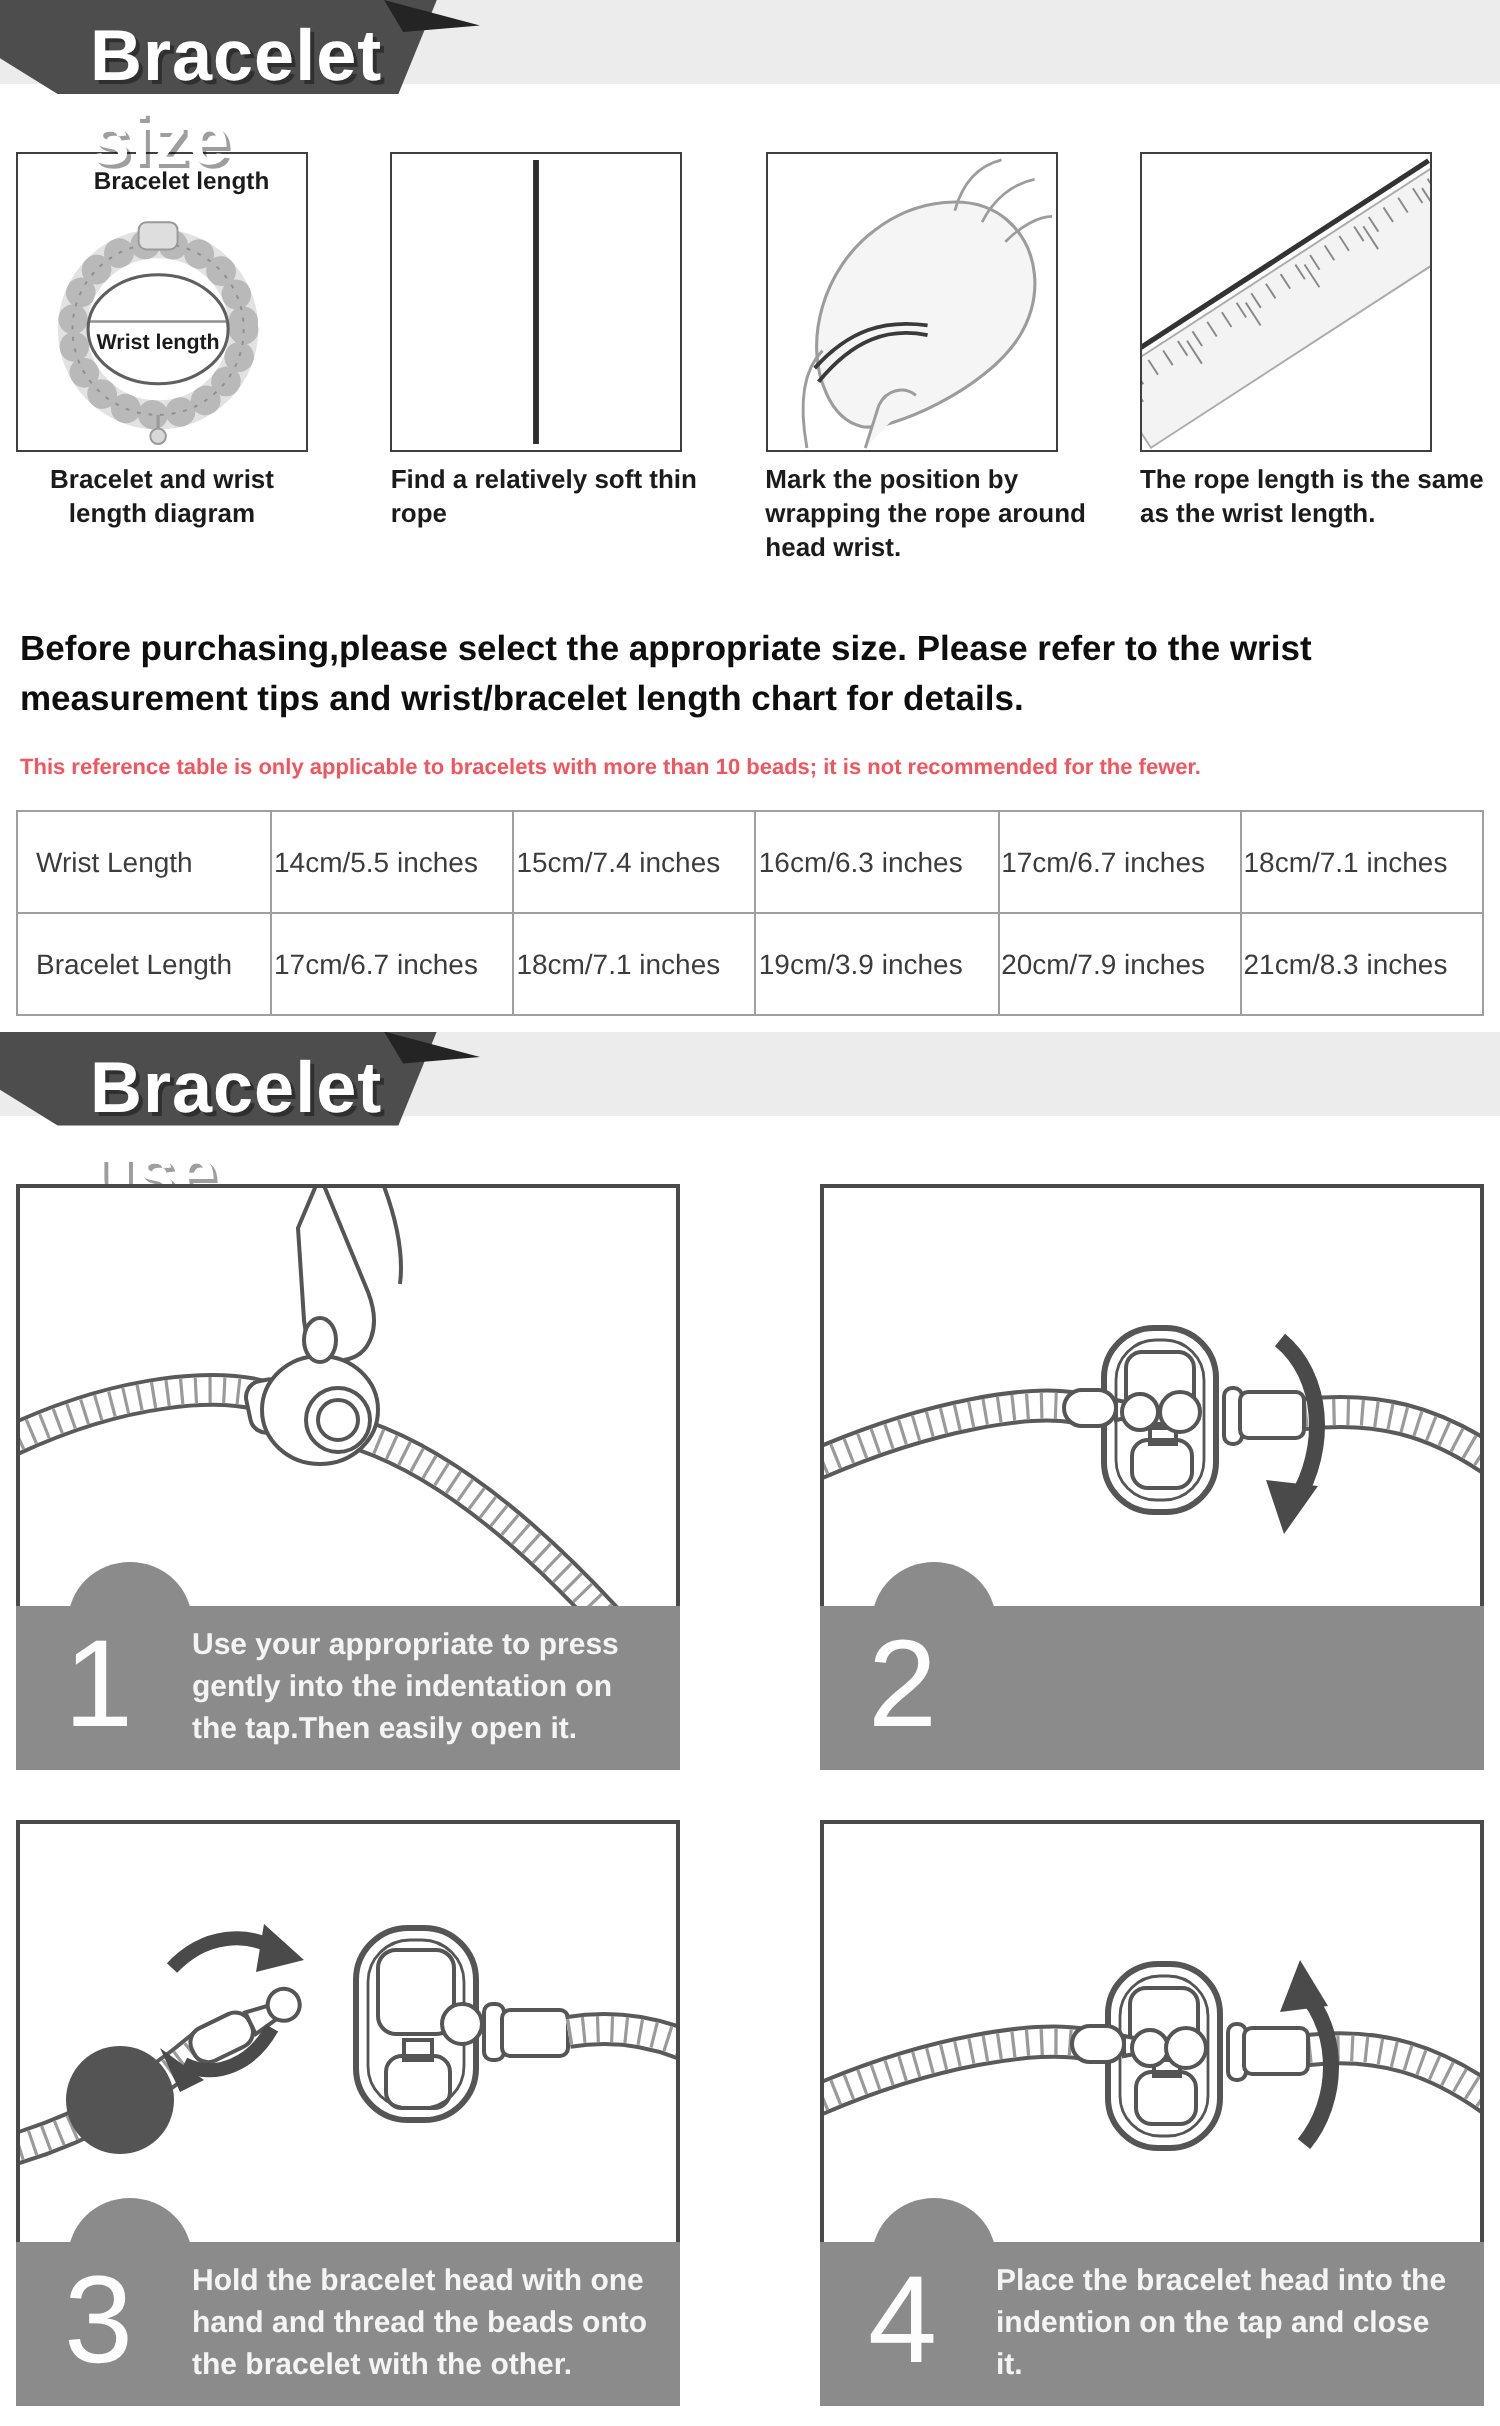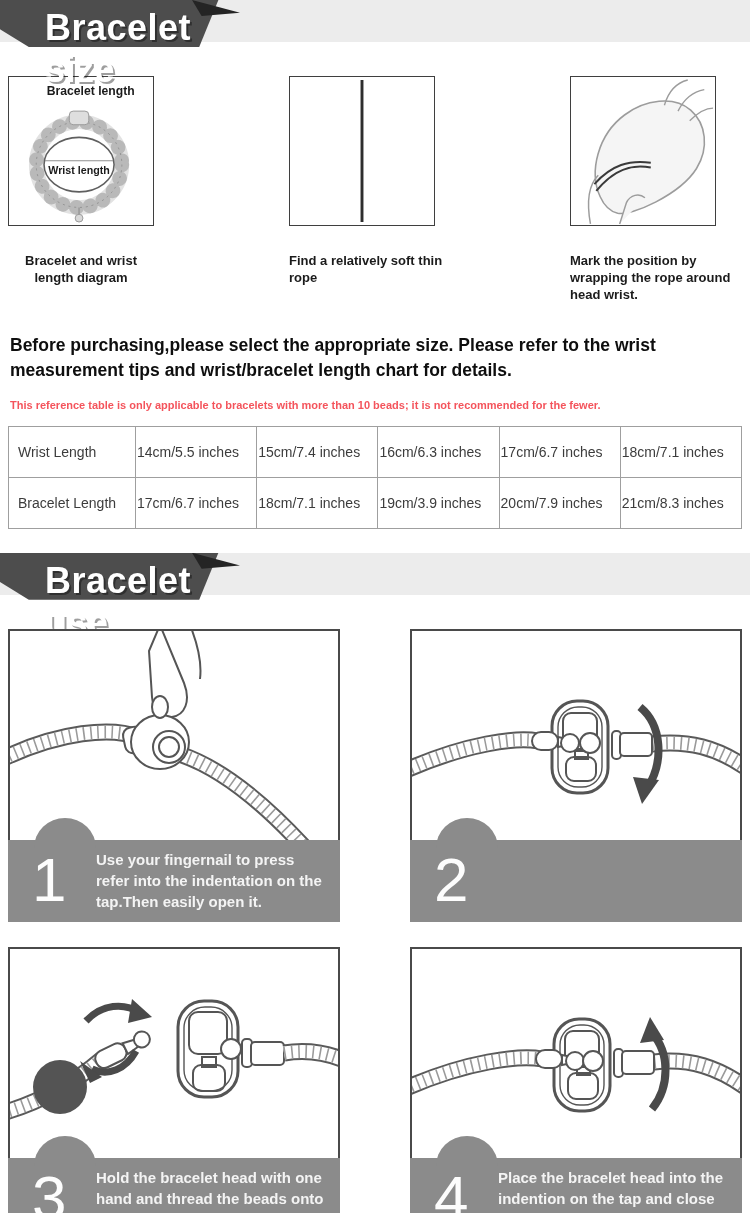--- a/index.html
+++ b/index.html
@@ -15,21 +15,21 @@
     clip-path:polygon(0 0,91% 0,83% 100%,12% 100%,0 62%);}
   .ribbon-fold{position:absolute;top:0;left:192px;width:48px;height:16px;background:#242424;
     clip-path:polygon(0 0,100% 80%,20% 100%);}
   .ribbon-label{position:absolute;left:45px;top:7px;font-size:36px;font-weight:700;color:#fff;
     letter-spacing:.5px;text-shadow:2px 2px 0 rgba(0,0,0,.38);}
   
   .steps-row{display:flex;justify-content:space-between;padding:34px 8px 0 8px;}
   .size-step{width:172px;}
   .img-box{width:146px;height:150px;border:1px solid #3f3f3f;background:#fff;box-sizing:border-box;}
   .img-box svg{display:block;width:100%;height:100%;}
-  .step-caption{margin-top:26px;font-size:13px;font-weight:700;line-height:1.32;color:#1b1b1b;}
+  .step-caption{margin-top:5px;font-size:13px;font-weight:700;line-height:1.32;color:#1b1b1b;}
   .cap-center{text-align:center;width:146px;}
   
   .lead{padding:30px 0 0 10px;font-size:17.5px;font-weight:700;line-height:1.38;color:#0e0e0e;}
   .rednote{padding:17px 10px 0 10px;font-size:11px;font-weight:700;color:#f4545c;}
   
   .size-table{margin:15px 8px 0 8px;border-collapse:collapse;width:734px;table-layout:fixed;}
   .size-table td{border:1px solid #9f9f9f;height:48px;font-size:14px;color:#3c3c3c;}
   .size-table td.rowlabel{width:116px;padding-left:9px;text-align:left;}
   .size-table td.val{}
   
@@ -104,20 +104,33 @@
         <path d="M122,44 C130,36 139,31 146,31" fill="none" stroke="#9c9c9c" stroke-width="1.4"></path>
         <path d="M26,116 C44,94 62,88 82,92" fill="none" stroke="#3a3a3a" stroke-width="2"></path>
         <path d="M24,109 C42,89 60,84 82,87" fill="none" stroke="#3a3a3a" stroke-width="2"></path>
         <path d="M50,150 L57,128 C61,120 70,118 76,123" fill="#f5f5f5" stroke="#9c9c9c" stroke-width="1.5"></path>
         <path d="M20,150 C16,128 18,110 28,100" fill="none" stroke="#9c9c9c" stroke-width="1.5"></path>
       </svg>
     </div>
     <div class="step-caption">Mark the position by wrapping the rope around head wrist.</div>
   </div>
 
+  <div class="size-step">
+    <div class="img-box">
+      <svg viewBox="0 0 148 150">
+        <g transform="rotate(-33 74 75)">
+          <line x1="-25" y1="54" x2="175" y2="54" stroke="#333" stroke-width="2.6"></line>
+          <rect x="-25" y="58" width="200" height="42" fill="#f3f3f3" stroke="#ababab"></rect>
+          <line x1="-20" y1="66" x2="175" y2="66" stroke="#8a8a8a" stroke-width="9" stroke-dasharray="1 8"></line>
+          <line x1="-16" y1="71" x2="175" y2="71" stroke="#8a8a8a" stroke-width="14" stroke-dasharray="1 35"></line>
+        </g>
+      </svg>
+    </div>
+    <div class="step-caption">The rope length is the same as the wrist length.</div>
+  </div>
 </div>
 
 <div class="lead">Before purchasing,please select the appropriate size. Please refer to the wrist measurement tips and wrist/bracelet length chart for details.</div>
 
 <div class="rednote">This reference table is only applicable to bracelets with more than 10 beads; it is not recommended for the fewer.</div>
 
 <table class="size-table">
   <tbody>
     <tr>
       <td class="rowlabel">Wrist Length</td>
@@ -131,21 +144,21 @@
       <td class="rowlabel">Bracelet Length</td>
       <td class="val">17cm/6.7 inches</td>
       <td class="val">18cm/7.1 inches</td>
       <td class="val">19cm/3.9 inches</td>
       <td class="val">20cm/7.9 inches</td>
       <td class="val">21cm/8.3 inches</td>
     </tr>
   </tbody>
 </table>
 
-<div class="strip" style="margin-top:24px;">
+<div class="strip" style="margin-top:8px;">
   <div class="ribbon">
     <div class="ribbon-shape"></div>
     <div class="ribbon-fold"></div>
     <span class="ribbon-label">Bracelet use</span>
   </div>
 </div>
 
 <div class="panels">
 
   <div class="panel">
@@ -161,21 +174,21 @@
         <path class="ln" d="M180,-6 C188,14 192,32 190,48"></path>
         <rect class="fillw" x="114" y="96" width="20" height="26" rx="8" transform="rotate(-12 124 109)"></rect>
         <ellipse class="fillw" cx="150" cy="111" rx="29" ry="27"></ellipse>
         <circle class="fillw" cx="159" cy="116" r="16"></circle>
         <circle class="ln" cx="159" cy="116" r="10"></circle>
         <ellipse class="fillw" cx="150" cy="76" rx="8" ry="11"></ellipse>
       </svg>
     </div>
     <div class="band">
       <span class="step-num">1</span>
-      <div class="band-text">Use your fingernail to press refer into the indentation on the tap.Then easily open it.</div>
+      <div class="band-text">Use your appropriate to press gently into the indentation on the tap.Then easily open it.</div>
     </div>
   </div>
 
   <div class="panel">
     <div class="art">
       <svg viewBox="0 0 328 209">
         <path class="t1" d="M-8,140 C55,112 105,106 126,110"></path>
         <path class="t2" d="M-8,140 C55,112 105,106 126,110"></path>
         <path class="t3" d="M-8,140 C55,112 105,106 126,110"></path>
         <path class="t1" d="M240,113 C276,109 305,116 336,138"></path>

